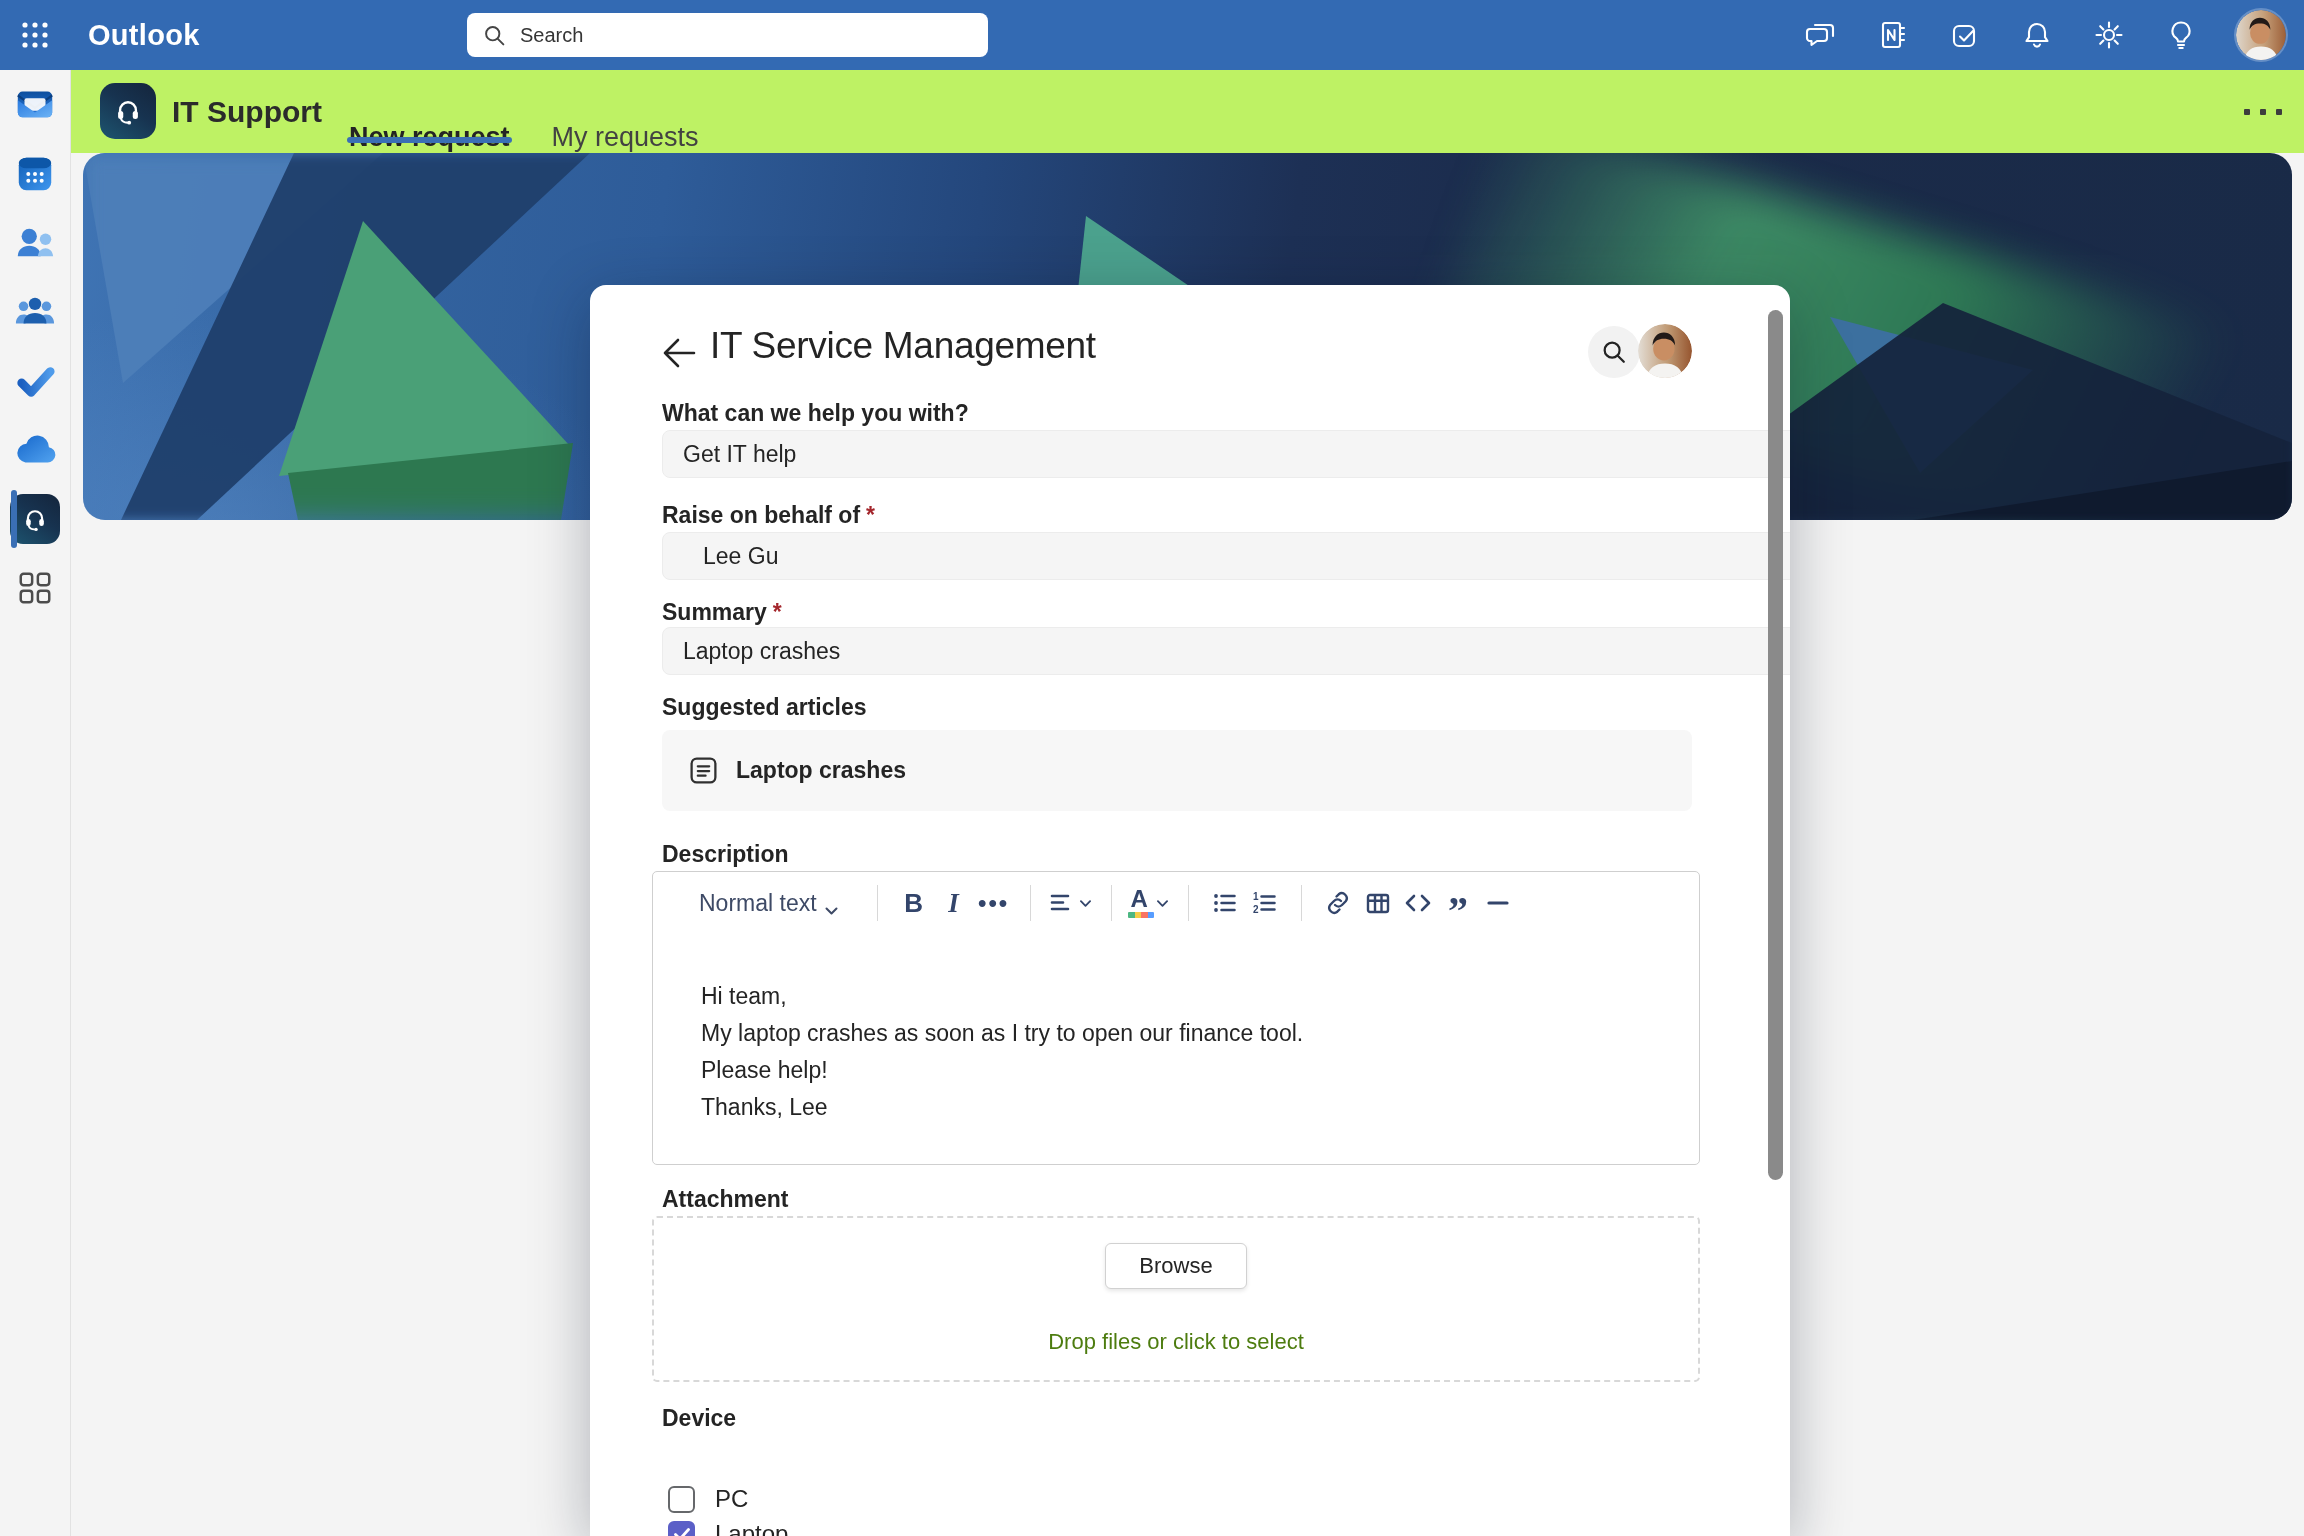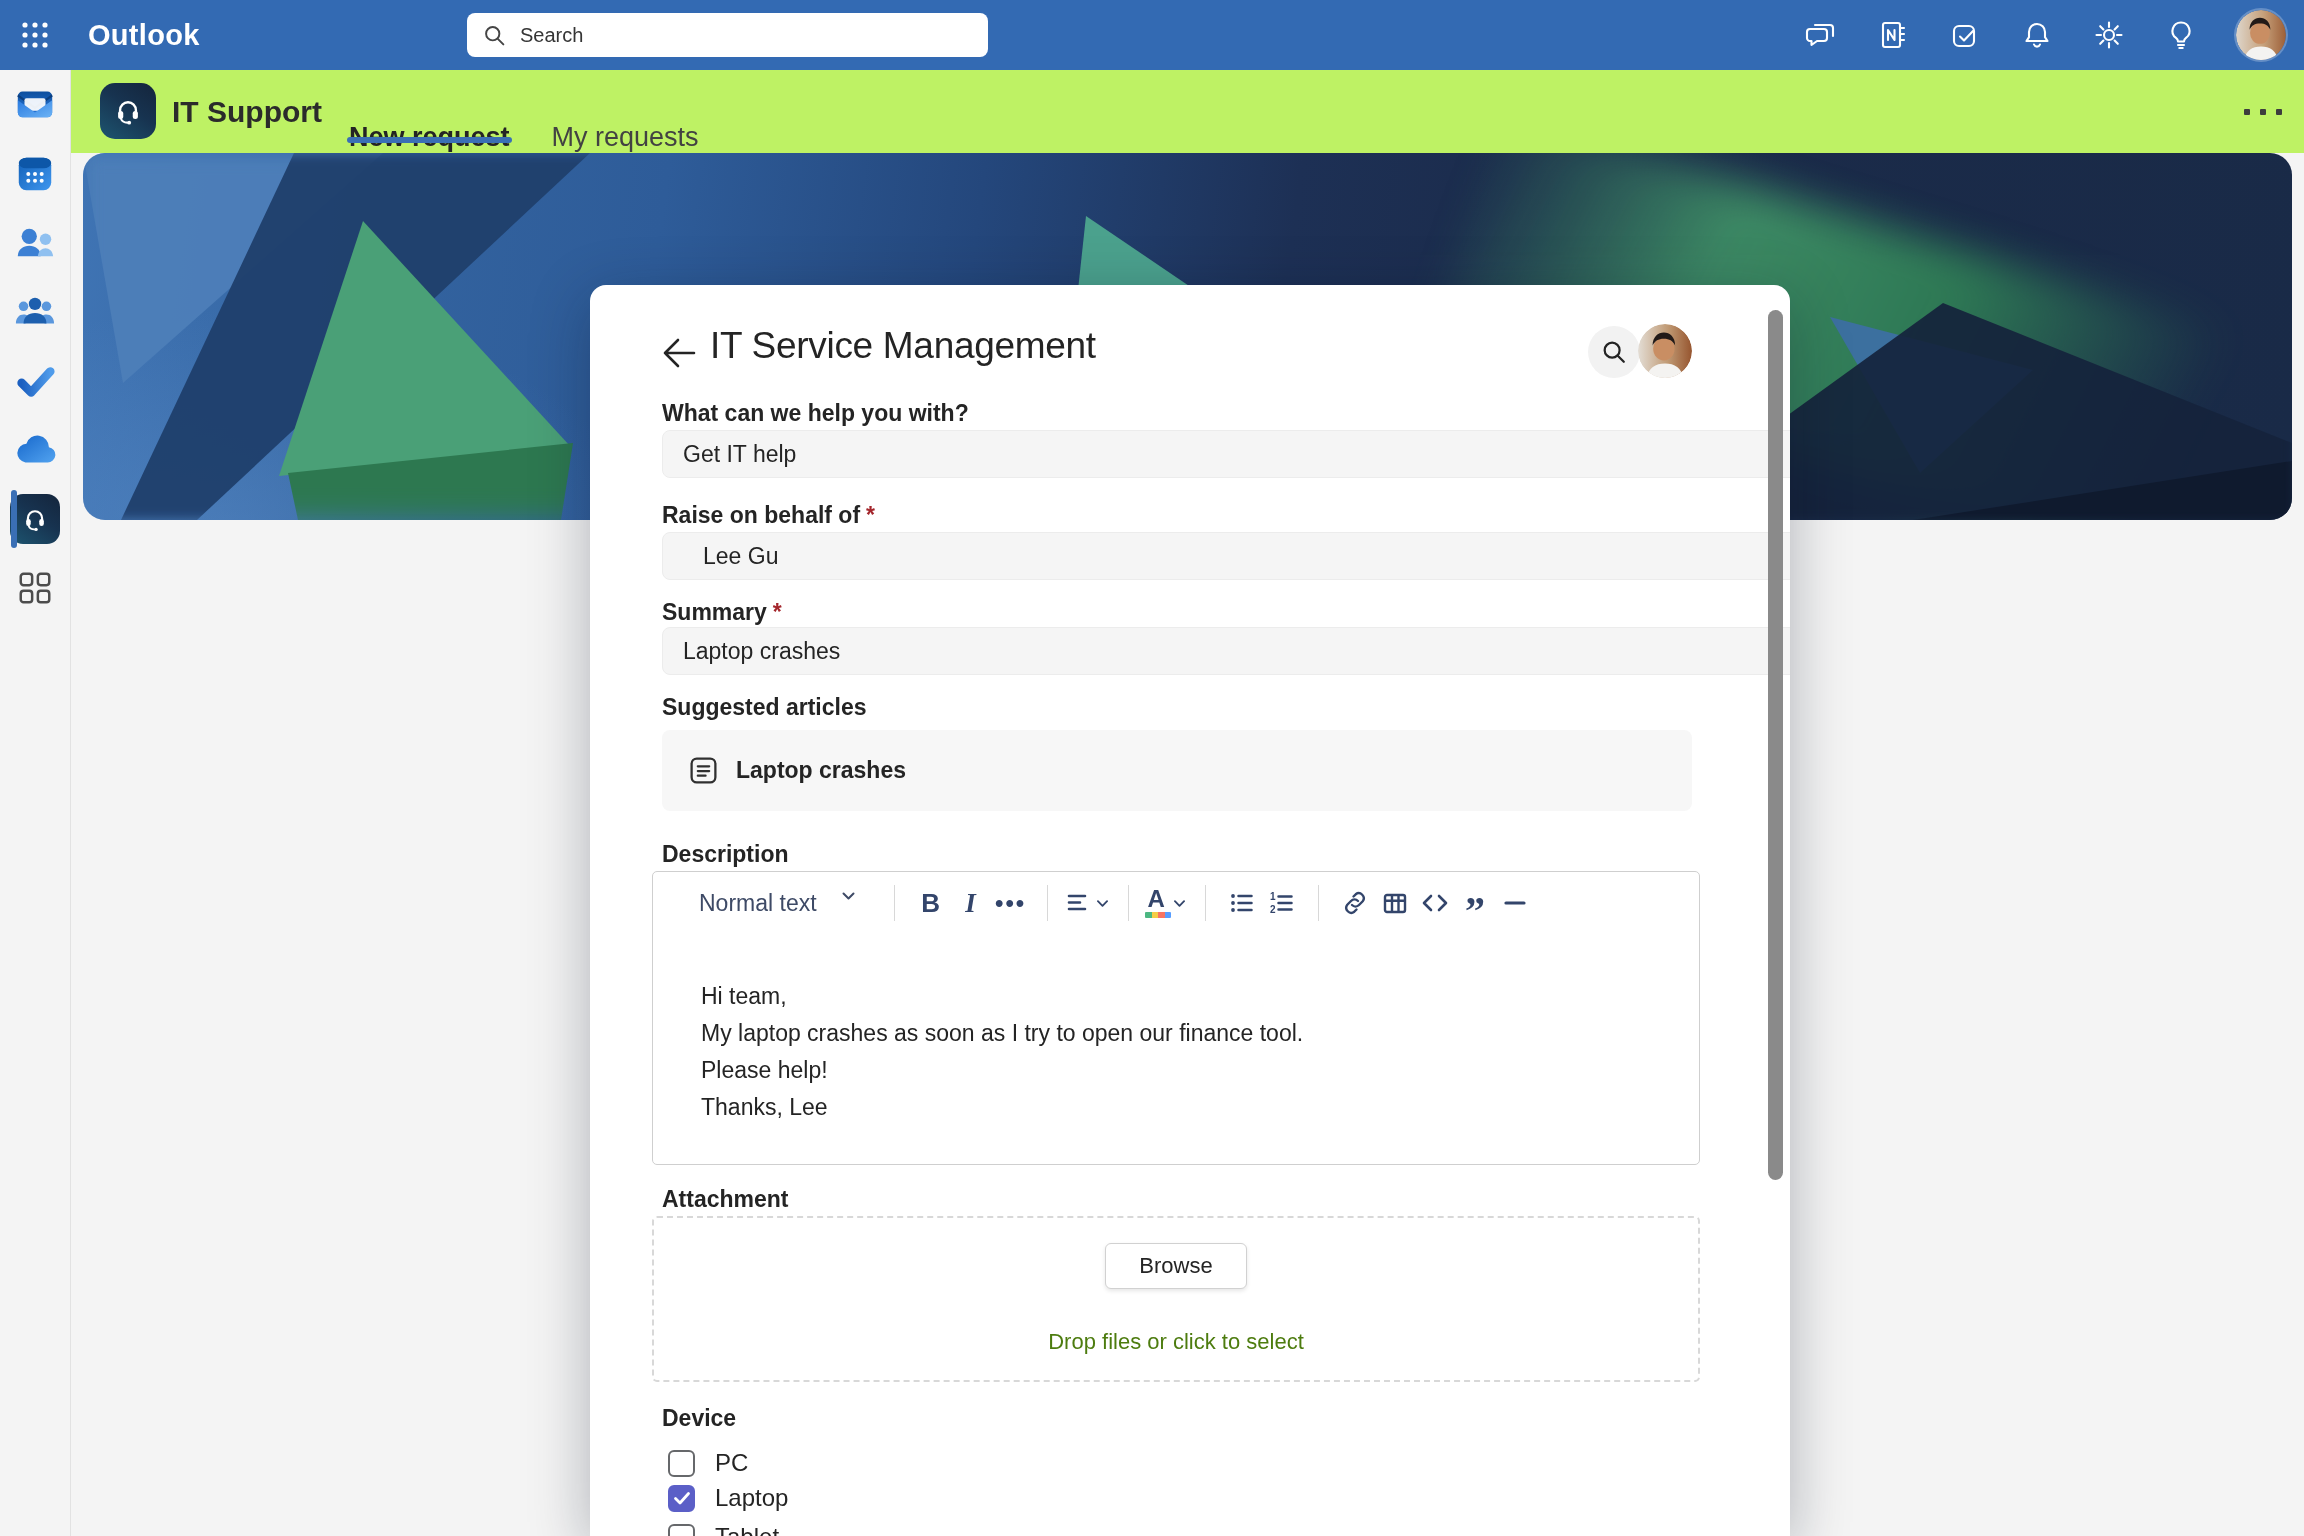--- a/index.html
+++ b/index.html
@@ -57,38 +57,38 @@
   .lbl{position:absolute;left:72px;font-size:23px;font-weight:700;color:#242424;white-space:nowrap;}
   .req{color:#a4262c;font-weight:700;margin-left:6px;}
   .fld{position:absolute;left:72px;width:1208px;height:48px;background:#f5f5f5;border:1px solid #ececec;border-radius:8px;
        box-sizing:border-box;display:flex;align-items:center;padding:0 20px;font-size:23px;color:#242424;cursor:pointer;}
   .fld .chev{margin-left:auto;}
   .card{position:absolute;left:72px;top:445px;width:1030px;height:81px;background:#f7f7f7;border-radius:8px;
         display:flex;align-items:center;padding:0 26px;box-sizing:border-box;gap:17px;cursor:pointer;}
   .card b{font-size:23px;}
   .editor{position:absolute;left:62px;top:586px;width:1048px;height:294px;border:1px solid #cfcfcf;border-radius:5px;box-sizing:border-box;background:#fff;}
   .etoolbar{position:absolute;left:0;top:0;right:0;height:62px;display:flex;align-items:center;padding-left:46px;}
-  .tname{display:flex;align-items:flex-start;gap:24px;font-size:23px;color:#3e4a66;cursor:pointer;margin-right:22px;}
+  .tname{display:flex;align-items:flex-end;gap:7px;font-size:23px;color:#3e4a66;cursor:pointer;margin-right:22px;}
   .tsep{width:1px;height:36px;background:#d8d8d8;margin:0 16px;}
   .tbtn{display:flex;align-items:center;justify-content:center;min-width:34px;height:40px;cursor:pointer;color:#33456b;margin:0 3px;}
   .tbtn.bold{font-size:26px;font-weight:800;}
   .tbtn.ital{font-family:"Liberation Serif",serif;font-style:italic;font-weight:700;font-size:27px;}
   .tbtn.dots3{font-size:24px;letter-spacing:2px;font-weight:700;}
   .colA{position:relative;font-size:24px;font-weight:700;color:#33456b;line-height:22px;padding-bottom:8px;}
   .colbar{position:absolute;left:-3px;bottom:0;width:26px;height:6px;border-radius:1px;
      background:linear-gradient(90deg,#4cb782 0 25%,#f5cd47 25% 50%,#f87462 50% 75%,#579dff 75% 100%);}
   .quoteg{font-family:"Liberation Serif",serif;font-weight:700;font-size:40px;line-height:20px;padding-top:16px;}
   .ebody{position:absolute;left:48px;top:112px;right:28px;}
   .ebody p{margin:0 0 13px 0;font-size:23px;line-height:24px;color:#242424;}
   .attach{position:absolute;left:62px;top:931px;width:1048px;height:166px;border:2px dashed #d8d8d8;border-radius:5px;
           box-sizing:border-box;display:flex;flex-direction:column;align-items:center;cursor:pointer;}
   .browse{margin-top:25px;width:142px;height:46px;background:#fff;border:1px solid #d1d1d1;border-radius:6px;
           box-shadow:0 2px 4px rgba(0,0,0,.10);font-family:inherit;font-size:22px;color:#242424;cursor:pointer;}
   .drophint{margin-top:40px;font-size:22px;color:#4d7c0f;}
-  .chkrow{position:absolute;left:78px;display:flex;align-items:center;gap:20px;cursor:pointer;}
+  .chkrow{position:absolute;left:78px;display:flex;align-items:center;gap:20px;cursor:pointer;margin-top:36px;}
   .chk{width:27px;height:27px;border:2px solid #66686b;border-radius:6px;box-sizing:border-box;background:#fff;display:flex;align-items:center;justify-content:center;}
   .chk svg{visibility:hidden;}
   .chk.checked{background:#5b5fc7;border-color:#5b5fc7;}
   .chk.checked svg{visibility:visible;}
   .chklabel{font-size:24px;color:#242424;}
   .scrollthumb{position:absolute;left:1768px;top:310px;width:15px;height:870px;border-radius:8px;background:#8a8a8a;z-index:25;cursor:pointer;}
 </style>
 </head>
 <body>
 

